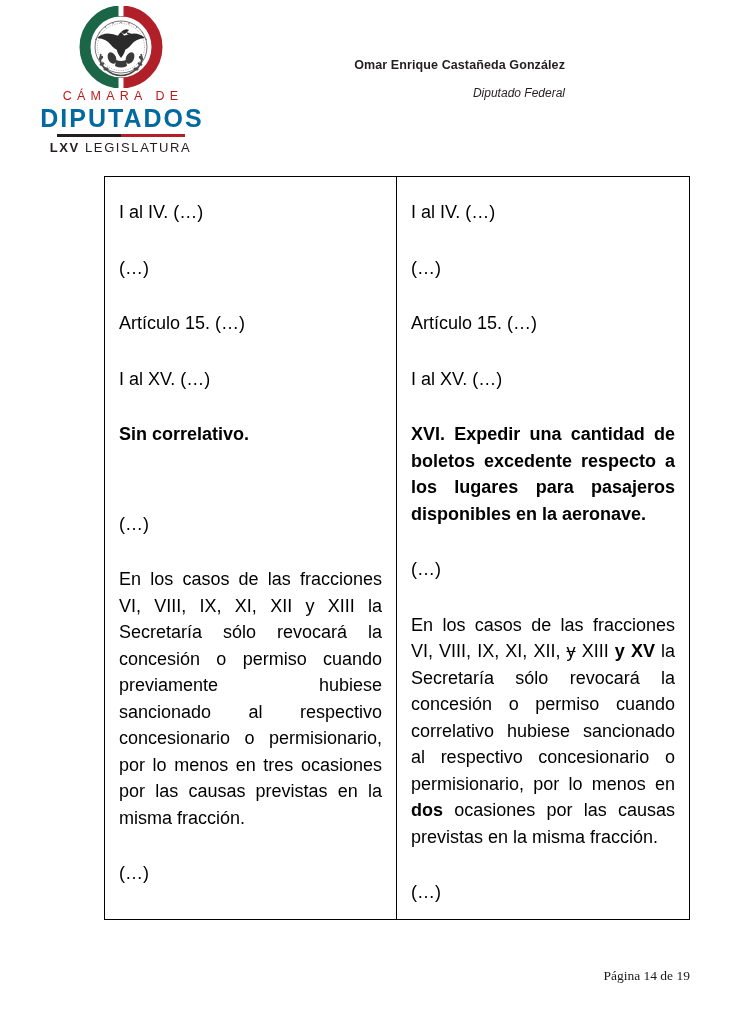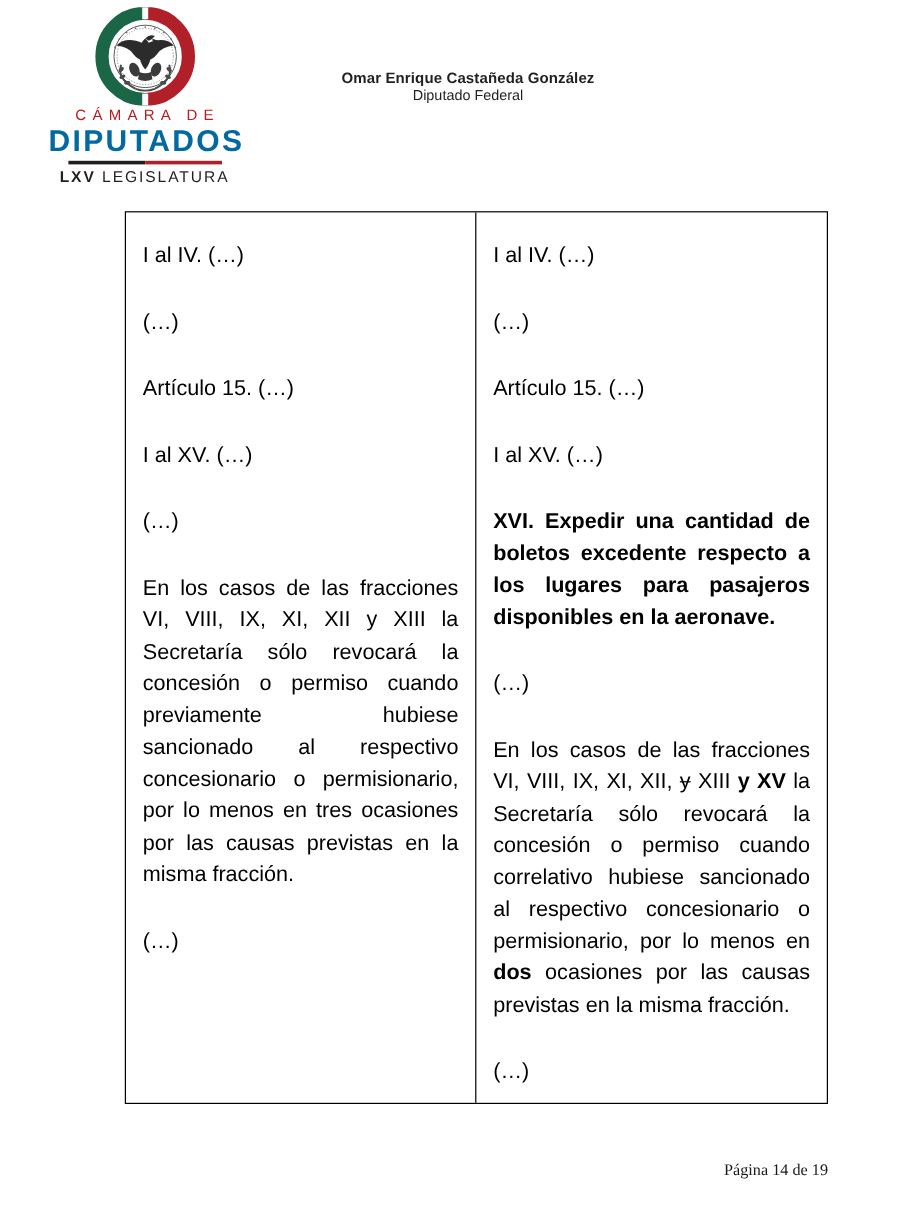--- a/index.html
+++ b/index.html
@@ -74,32 +74,33 @@
     margin-top: 4px;
   }
   .wm-legislatura b { font-weight: bold; }
   .wm-legislatura span { font-weight: 400; }
 
   .header-titles {
     position: absolute;
     left: 215px;
     top: 58px;
     width: 350px;
-    text-align: center;
+    text-align: right;
   }
   .deputy-name {
     font-size: 12.5px;
     font-weight: bold;
     color: #231f20;
     letter-spacing: 0.1px;
   }
   .deputy-role {
     font-size: 12px;
+    font-style: italic;
     color: #231f20;
-    margin-top: 0;
+    margin-top: 14px;
   }
 
   
   .compare-table {
     position: absolute;
     left: 104px;
     top: 176px;
     width: 586px;
     height: 744px;
     border: 1.6px solid #000000;
@@ -222,20 +223,21 @@
   </div>
 </div>
 
 <div class="compare-table">
 
   <div class="col col-left">
     <p class="para">I al IV. (…)</p>
     <p class="para">(…)</p>
     <p class="para">Artículo 15. (…)</p>
     <p class="para">I al XV. (…)</p>
+    <p class="para bold block-gap">Sin correlativo.</p>
     <p class="para">(…)</p>
     <p class="para">En los casos de las fracciones VI, VIII, IX, XI, XII y XIII la Secretaría sólo revocará la concesión o permiso cuando previamente hubiese sancionado al respectivo concesionario o permisionario, por lo menos en tres ocasiones por las causas previstas en la misma fracción.</p>
     <p class="para last">(…)</p>
   </div>
 
   <div class="col col-right">
     <p class="para">I al IV. (…)</p>
     <p class="para">(…)</p>
     <p class="para">Artículo 15. (…)</p>
     <p class="para">I al XV. (…)</p>

